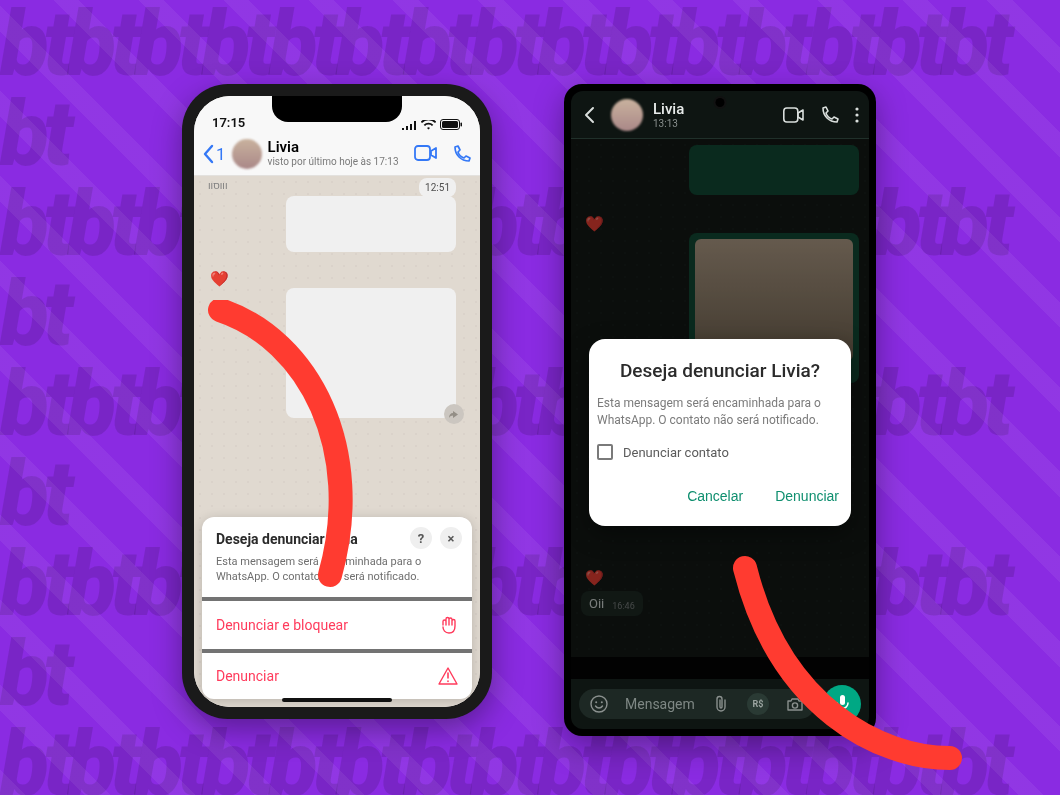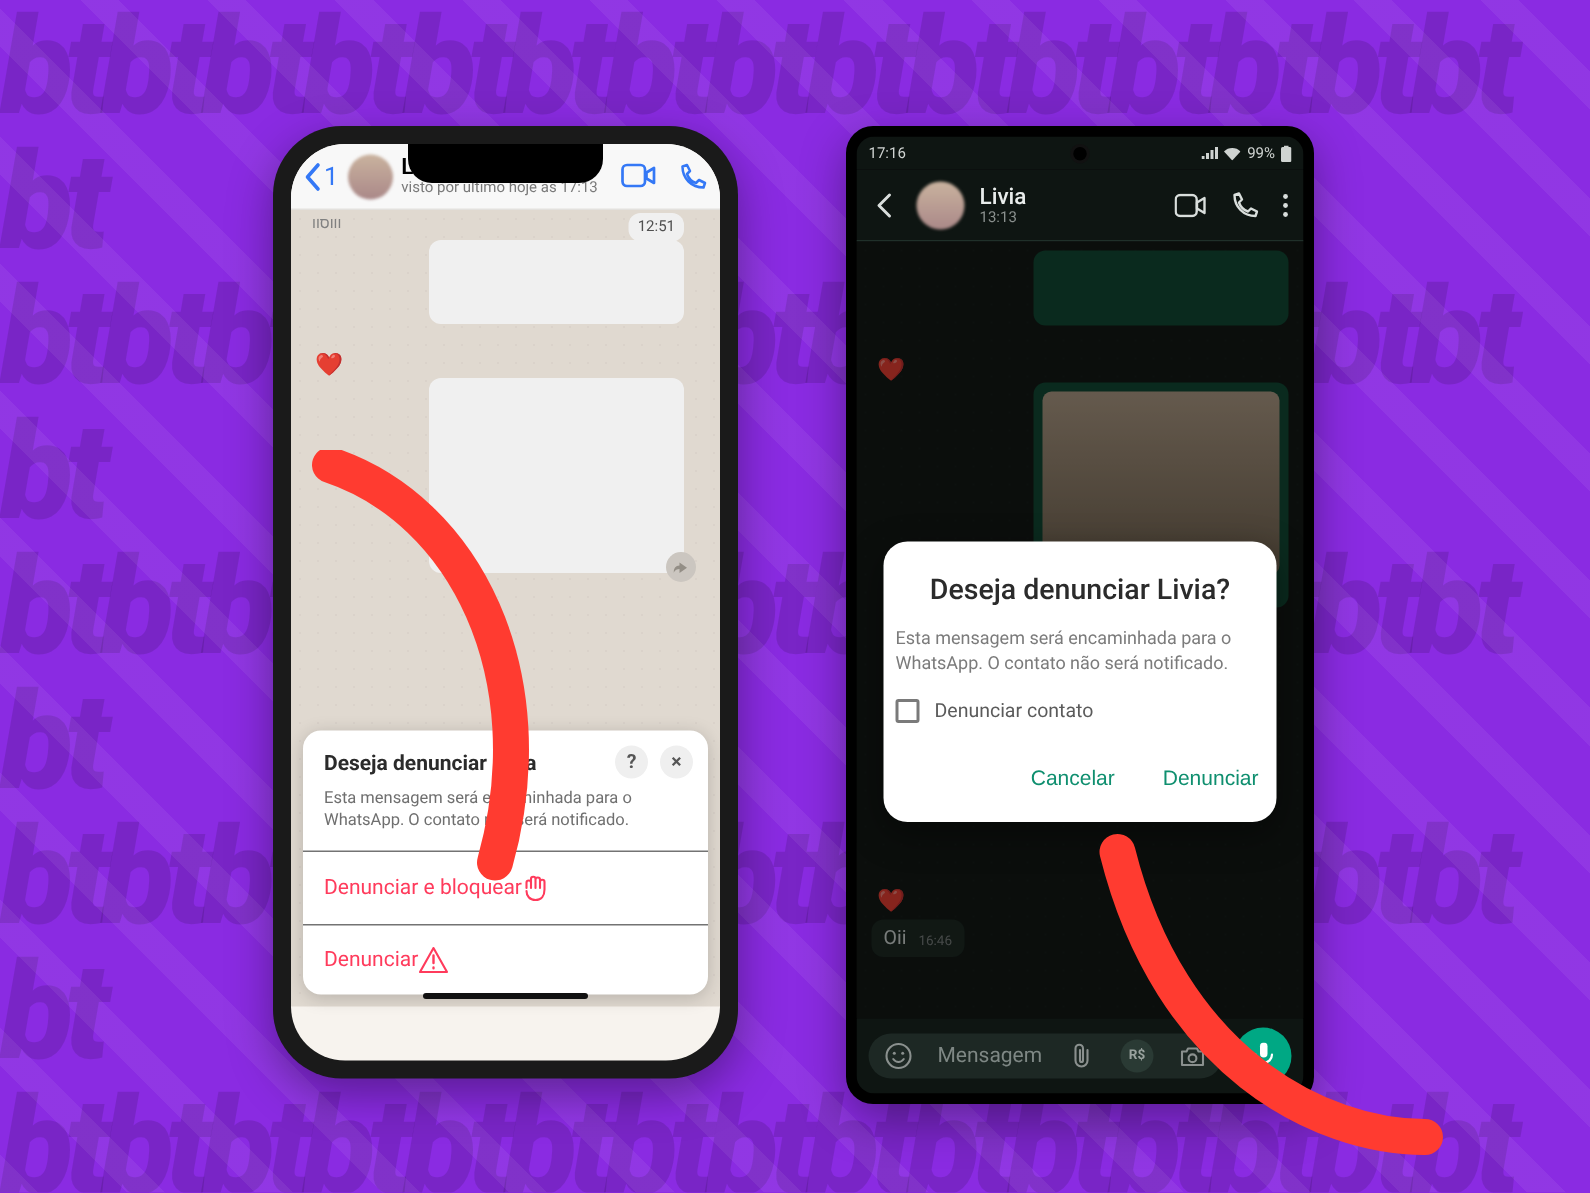--- a/index.html
+++ b/index.html
@@ -91,21 +91,21 @@
     background:#efefef; color:#555; display:flex; align-items:center; justify-content:center;
     font-size:13px; font-weight:700;
   }
   .ios-sheet-help {
     position:absolute; top:10px; right:40px; width:22px; height:22px; border-radius:50%;
     background:#efefef; color:#555; display:flex; align-items:center; justify-content:center;
     font-size:13px; font-weight:700;
   }
   .ios-sheet-sub { font-size:11px; color:#6f6f6f; margin-top:8px; line-height:1.35; padding-right:28px;}
   .ios-sheet-item {
-    border-top:1px solid #737373; padding:14px; display:flex; align-items:center; 
+    border-top:4px solid #737373; padding:14px; display:flex; align-items:center; justify-content:space-between;
     color:#ff3b5c; font-size:14px;
   }
   .ios-sheet-item svg { stroke:#ff3b5c; }
   .home-indicator { position:absolute; bottom:5px; left:50%; transform:translateX(-50%); width:110px; height:4px; border-radius:3px; background:#111; }
 
   
   .android {
     position:absolute; left:564px; top:84px; width:312px; height:652px;
     border-radius:18px; background:#000; padding:7px;
     box-shadow:0 10px 30px rgba(0,0,0,.35);
@@ -165,20 +165,36 @@
 
 <div class="bg-text" aria-hidden="true"><span>bt</span><span>bt</span><span>bt</span><span>bt</span><span>bt</span><span>bt</span><span>bt</span><span>bt</span><span>bt</span><span>bt</span><span>bt</span><span>bt</span><span>bt</span><span>bt</span><span>bt</span><span>bt</span><br><span>bt</span><span>bt</span><span>bt</span><span>bt</span><span>bt</span><span>bt</span><span>bt</span><span>bt</span><span>bt</span><span>bt</span><span>bt</span><span>bt</span><span>bt</span><span>bt</span><span>bt</span><span>bt</span><br><span>bt</span><span>bt</span><span>bt</span><span>bt</span><span>bt</span><span>bt</span><span>bt</span><span>bt</span><span>bt</span><span>bt</span><span>bt</span><span>bt</span><span>bt</span><span>bt</span><span>bt</span><span>bt</span><br><span>bt</span><span>bt</span><span>bt</span><span>bt</span><span>bt</span><span>bt</span><span>bt</span><span>bt</span><span>bt</span><span>bt</span><span>bt</span><span>bt</span><span>bt</span><span>bt</span><span>bt</span><span>bt</span><br><span>bt</span><span>bt</span><span>bt</span><span>bt</span><span>bt</span><span>bt</span><span>bt</span><span>bt</span><span>bt</span><span>bt</span><span>bt</span><span>bt</span><span>bt</span><span>bt</span><span>bt</span><br><br><br><br><br><br><br></div>
 <div class="bg-pattern"></div>
 
 <div class="stage">
 
   <div class="iphone">
     <div class="iphone-screen">
       <div class="notch"></div>
 
+      <div class="ios-statusbar">
+        <span>17:15</span>
+        <div class="ios-status-icons">
+          <svg width="16" height="10" viewBox="0 0 16 10">
+              <path d="M1 8h2v2H1zM5 6h2v4H5zM9 4h2v6H9zM13 1h2v9h-2z" fill="#111"></path>
+            </svg>
+          <svg width="15" height="10" viewBox="0 0 15 10">
+              <path d="M7.5 9.5 9 8a2.1 2.1 0 0 0-3 0zM4 6a5 5 0 0 1 7 0l1.3-1.3a6.8 6.8 0 0 0-9.6 0zM1 3a9 9 0 0 1 13 0l1.3-1.3a10.8 10.8 0 0 0-15.6 0z" fill="#111"></path>
+            </svg>
+          <svg width="22" height="11" viewBox="0 0 22 11">
+              <rect x="0.5" y="0.5" width="19" height="10" rx="2.5" fill="none" stroke="#111"></rect>
+              <rect x="2" y="2" width="16" height="7" rx="1.5" fill="#111"></rect>
+              <rect x="20.5" y="3.5" width="1.5" height="4" rx="0.8" fill="#111"></rect>
+            </svg>
+        </div>
+      </div>
 
       <div class="wa-ios-header">
         <div class="wa-ios-back">
           <svg width="12" height="20" viewBox="0 0 12 20">
               <path d="M10 2 3 10l7 8" fill="none" stroke="#3478f6" stroke-width="2.4" stroke-linecap="round" stroke-linejoin="round"></path>
             </svg>
           <span>1</span>
         </div>
         <div class="avatar"></div>
         <div class="wa-ios-title">
@@ -232,36 +248,20 @@
           </div>
         </div>
         <div class="home-indicator"></div>
       </div>
     </div>
   </div>
 
   <div class="android">
     <div class="android-screen">
       <div class="punch-hole"></div>
-      <div class="and-statusbar">
-        <span>17:16</span>
-        <div class="right">
-          <svg width="11" height="9" viewBox="0 0 11 9">
-              <path d="M0 8h2V6H0zM3 8h2V4H3zM6 8h2V2H6zM9 8h2V0H9z" fill="#cfd3d1"></path>
-            </svg>
-          <svg width="11" height="9" viewBox="0 0 11 9">
-              <path d="M5.5 9 11 3A7.8 7.8 0 0 0 0 3z" fill="#cfd3d1"></path>
-            </svg>
-          <span>99%</span>
-          <svg width="7" height="11" viewBox="0 0 7 11">
-              <rect x="0" y="1" width="7" height="10" rx="1" fill="#cfd3d1"></rect>
-              <rect x="2" y="0" width="3" height="1.5" fill="#cfd3d1"></rect>
-            </svg>
-        </div>
-      </div>
 
       <div class="wa-and-header">
         <svg width="20" height="20" viewBox="0 0 20 20">
             <path d="M12 3 5 10l7 7" fill="none" stroke="#d9dedc" stroke-width="2" stroke-linecap="round" stroke-linejoin="round"></path>
           </svg>
         <div class="avatar"></div>
         <div class="wa-and-title">
           <div class="name">Livia</div>
           <div class="ts">13:13</div>
         </div>

